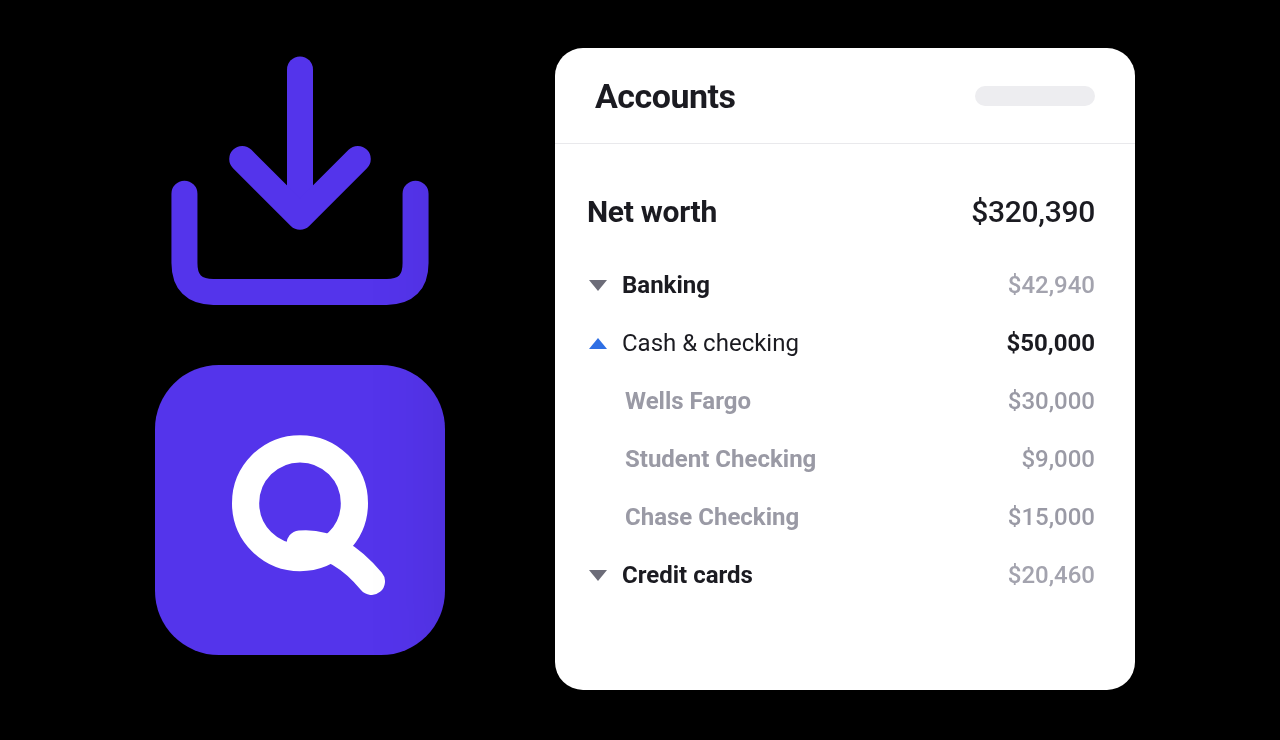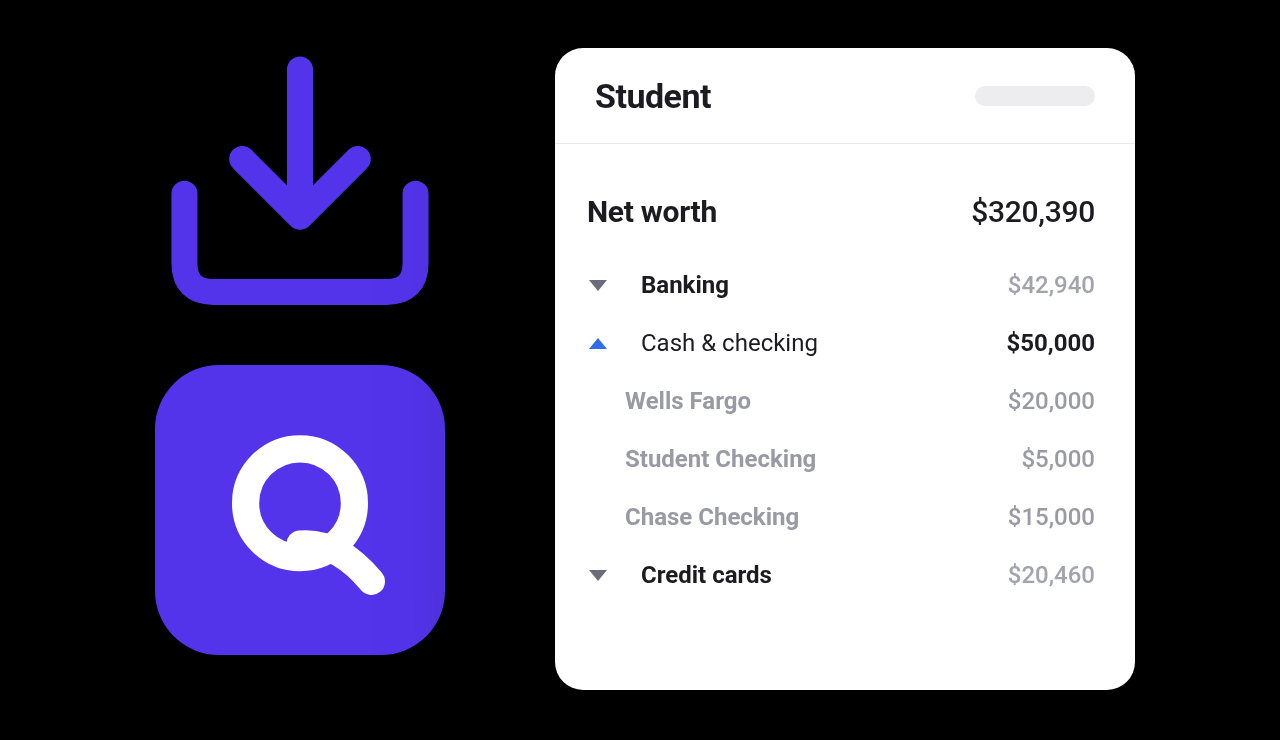--- a/index.html
+++ b/index.html
@@ -38,21 +38,21 @@
   .card-title{font-size:34px;font-weight:700;color:#1B1B21;letter-spacing:-.5px;}
   .card-skel{width:120px;height:20px;background:#EDEDF0;border-radius:10px;}
   
   .card-body{padding:30px 40px 0 32px;}
   
   .row{display:flex;align-items:center;justify-content:space-between;height:58px;}
   .net-row{height:74px;margin-bottom:8px;}
   .net-row .lab{font-size:30px;font-weight:700;color:#1B1B21;letter-spacing:-.3px;}
   .net-row .val{font-size:30px;font-weight:500;color:#1B1B21;letter-spacing:-.3px;}
   
-  .group-row .left,.sub-row .left,.leaf-row .left{display:flex;align-items:center;gap:32px;}
+  .group-row .left,.sub-row .left,.leaf-row .left{display:flex;align-items:center;gap:13px;}
   .group-row .lab{font-size:24px;font-weight:700;color:#1B1B21;}
   .group-row .val{font-size:24px;font-weight:500;color:#A3A3AE;}
   
   .sub-row .lab{font-size:24px;font-weight:400;color:#1B1B21;}
   .sub-row .val{font-size:24px;font-weight:700;color:#1B1B21;}
   
   .leaf-row{padding-left:38px;}
   .leaf-row .lab{font-size:24px;font-weight:700;color:#9A9AA5;}
   .leaf-row .val{font-size:24px;font-weight:500;color:#9A9AA5;}
   
@@ -78,21 +78,21 @@
       <circle cx="50" cy="46" r="32" stroke="#FFFFFF" stroke-width="16"></circle>
       <path d="M50 70 Q72 68 92 92" stroke="#FFFFFF" stroke-width="16" stroke-linecap="round" fill="none"></path>
     </svg>
   </div>
 
 </div>
 
 <div class="card">
 
   <div class="card-header">
-    <div class="card-title">Student</div>
+    <div class="card-title">Accounts</div>
     <div class="card-skel"></div>
   </div>
 
   <div class="card-body">
 
     <div class="row net-row">
       <div class="lab">Net worth</div>
       <div class="val">$320,390</div>
     </div>
 
@@ -113,27 +113,27 @@
           </span>
         <span class="lab">Cash &amp; checking</span>
       </div>
       <div class="val">$50,000</div>
     </div>
 
     <div class="row leaf-row">
       <div class="left">
           <span class="lab">Wells Fargo</span>
         </div>
-      <div class="val">$20,000</div>
+      <div class="val">$30,000</div>
     </div>
     <div class="row leaf-row">
       <div class="left">
           <span class="lab">Student Checking</span>
         </div>
-      <div class="val">$5,000</div>
+      <div class="val">$9,000</div>
     </div>
     <div class="row leaf-row">
       <div class="left">
           <span class="lab">Chase Checking</span>
         </div>
       <div class="val">$15,000</div>
     </div>
 
     <div class="row group-row">
       <div class="left">

